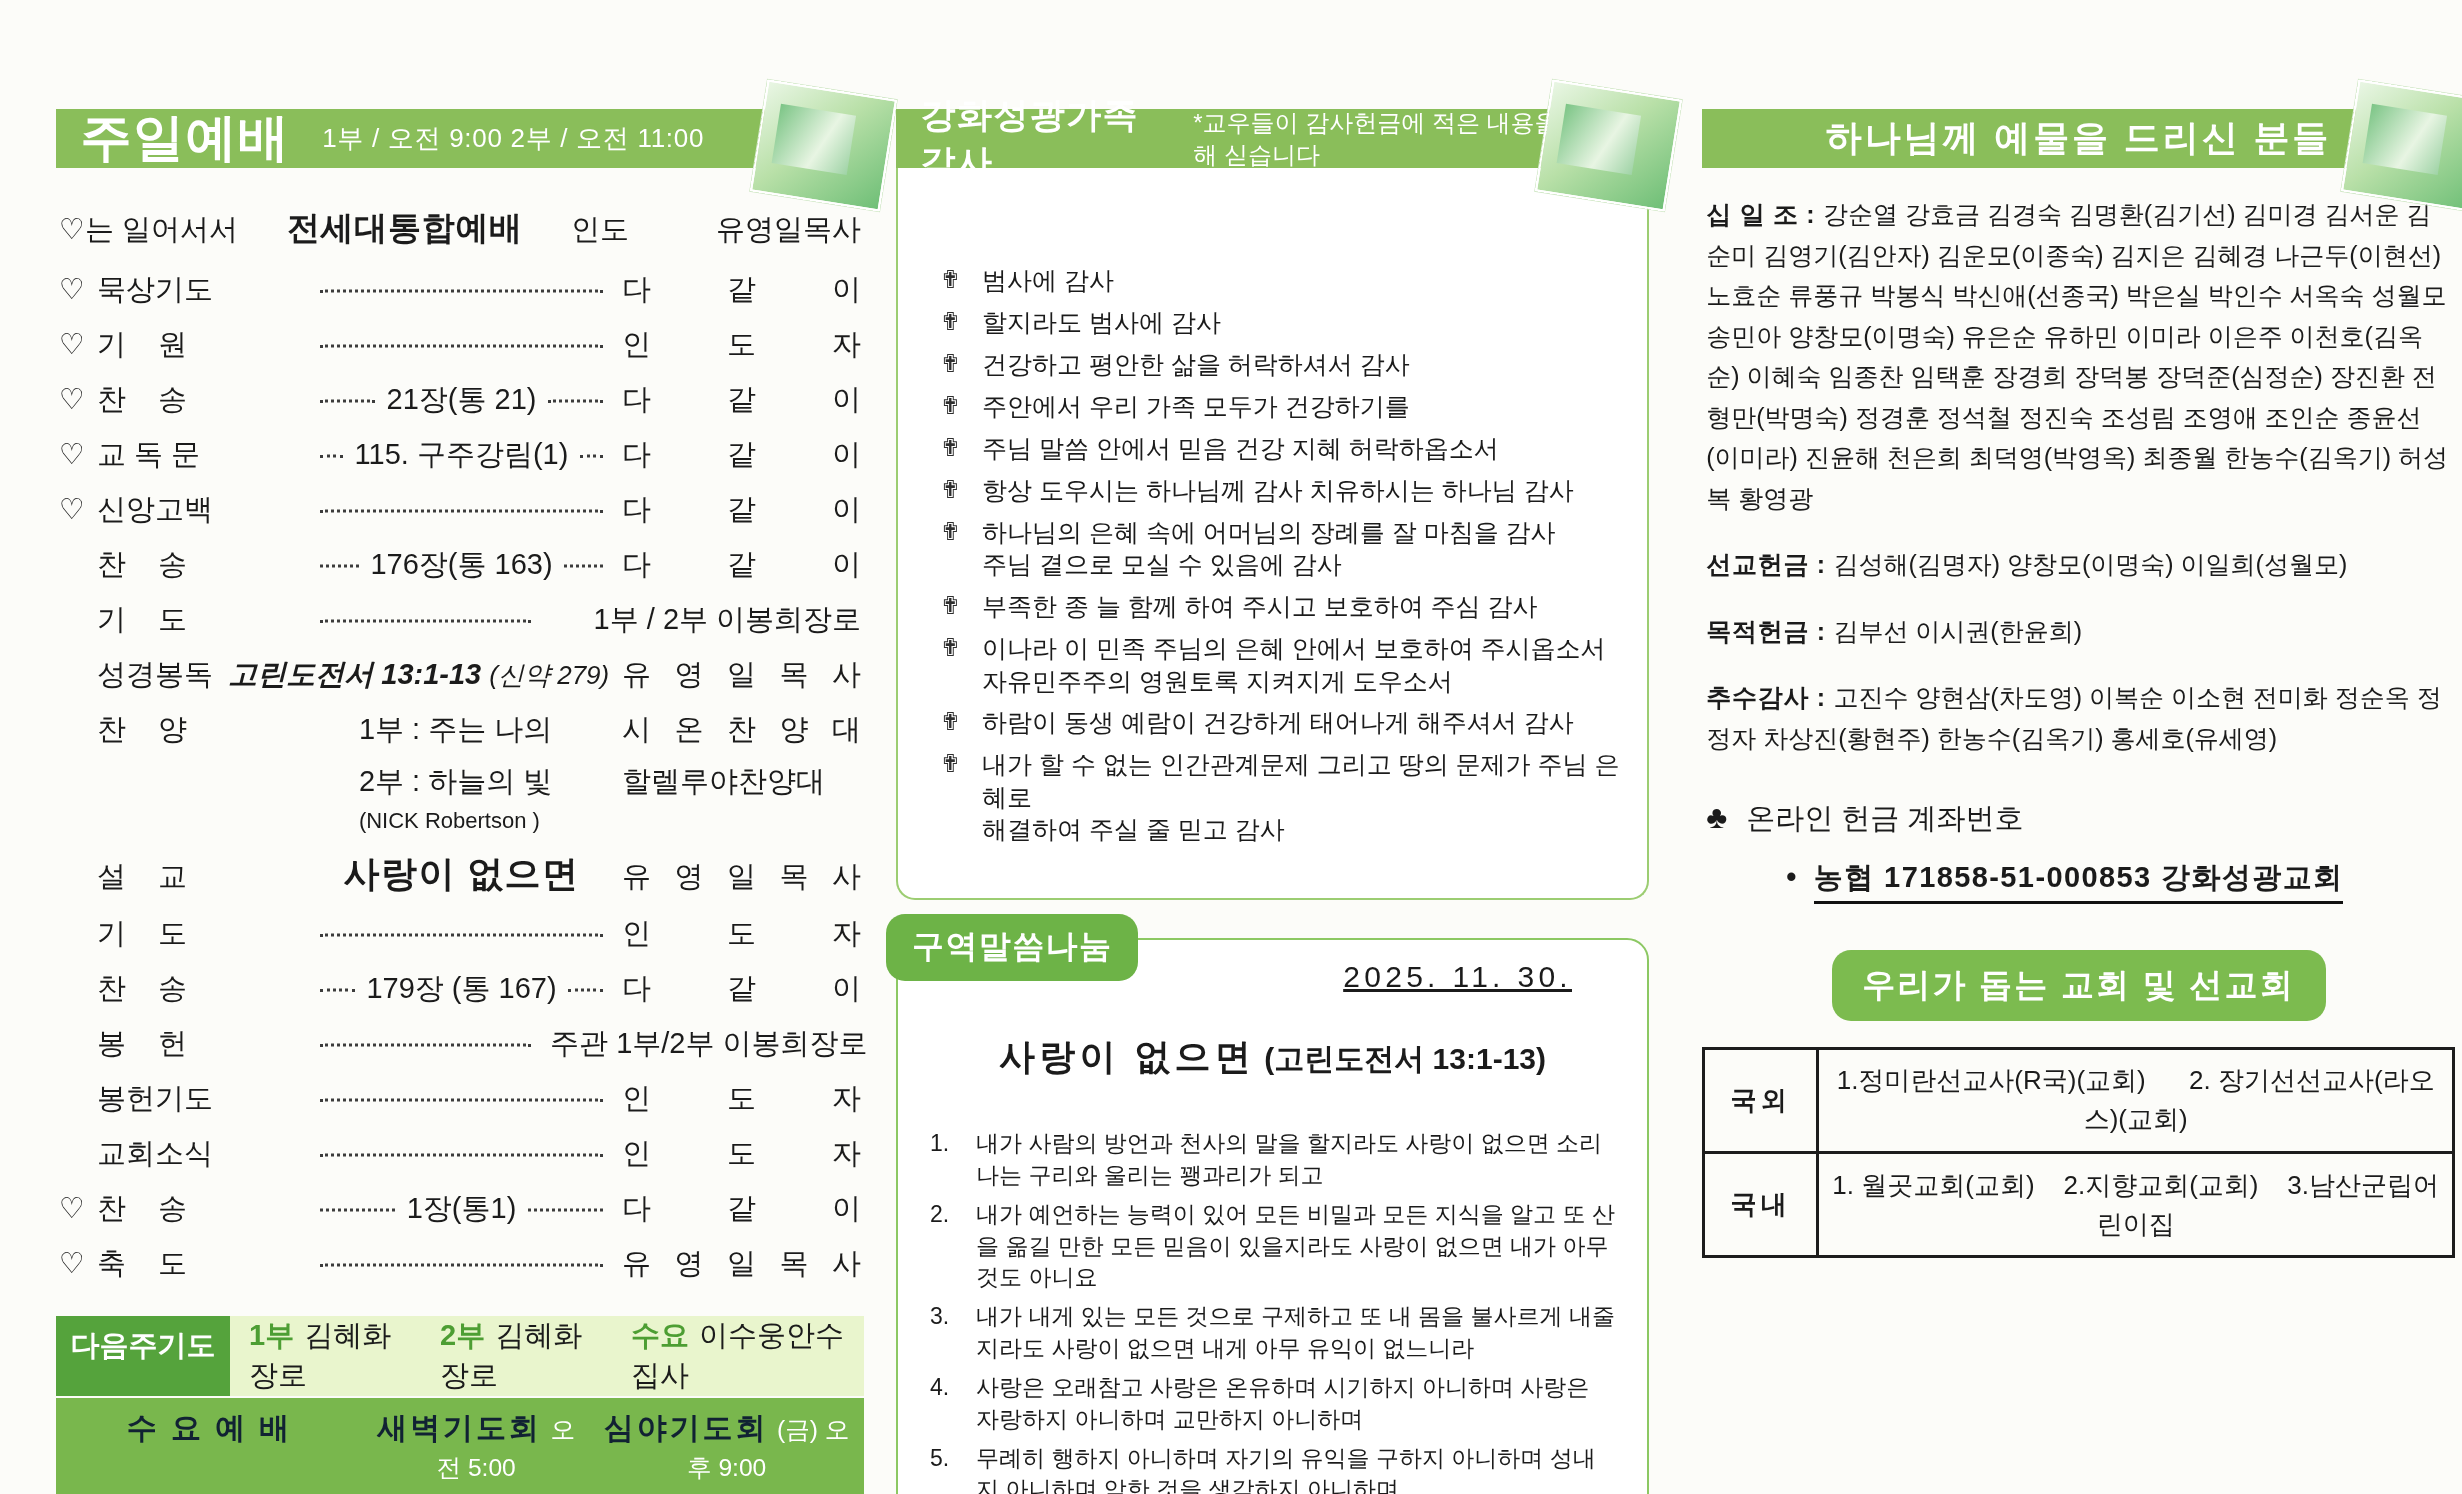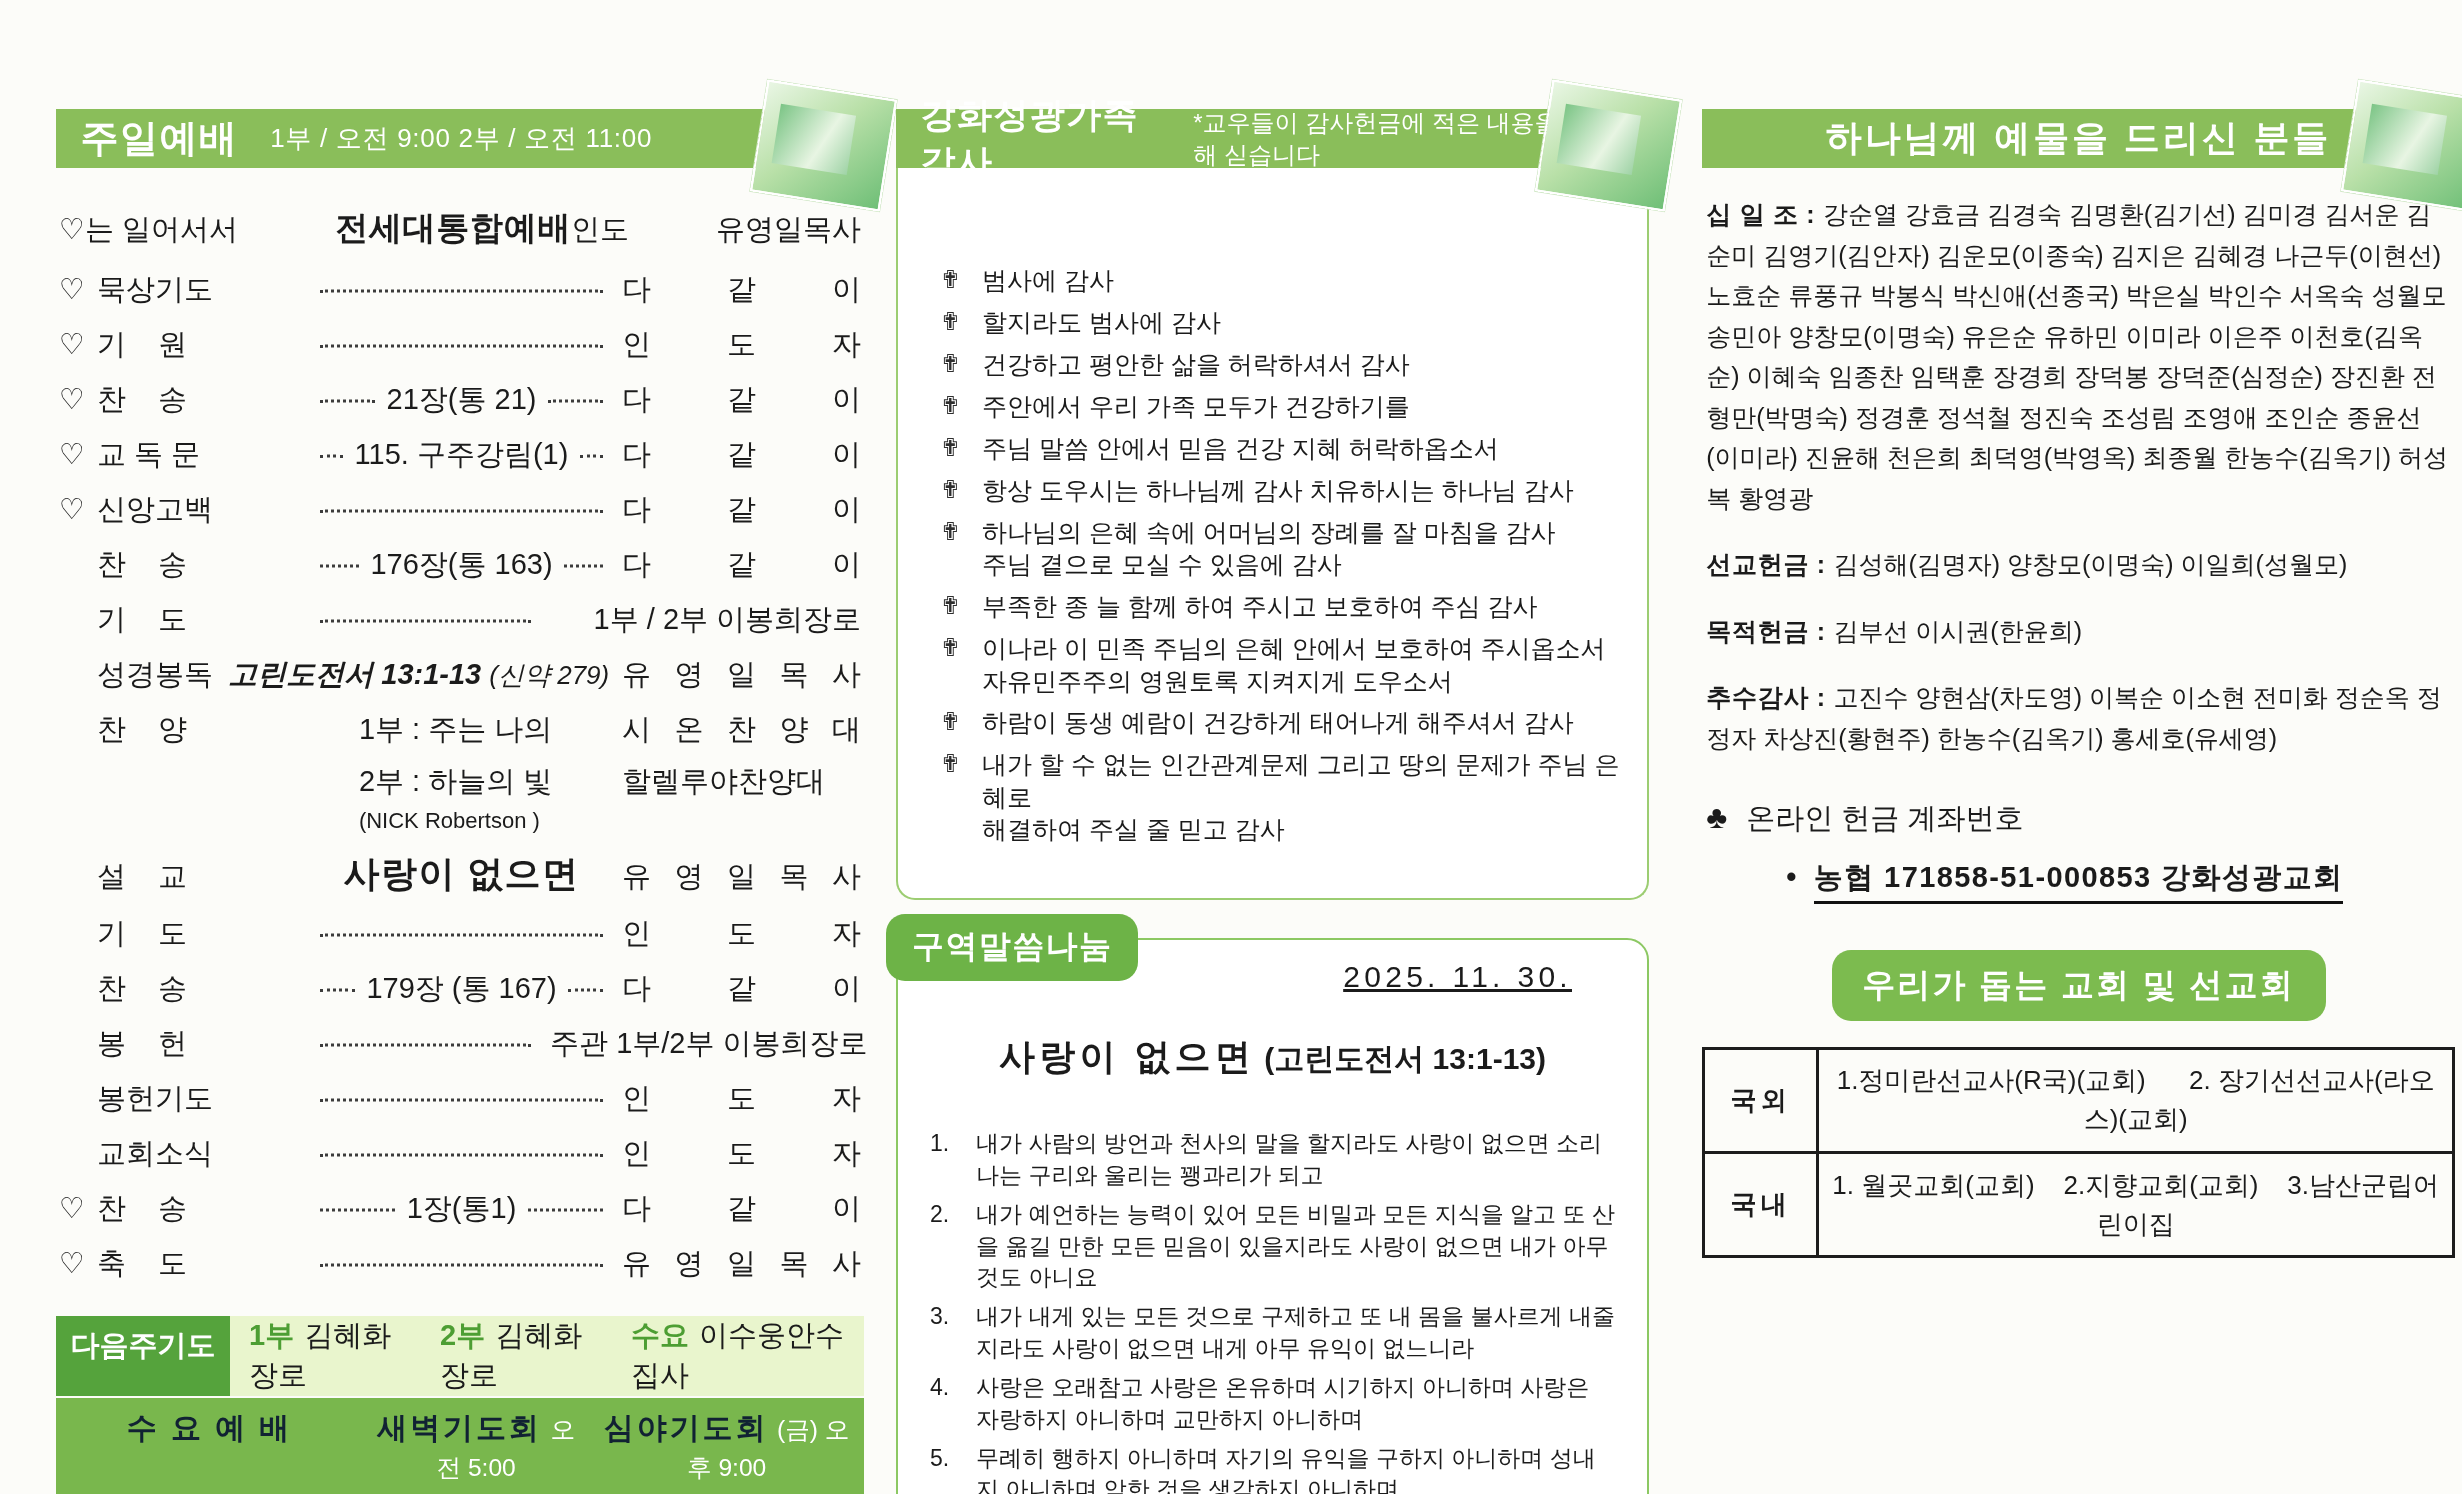--- a/index.html
+++ b/index.html
@@ -7,30 +7,30 @@
   .page{position:relative;width:2462px;height:1495px;background:#fcfcf9;overflow:hidden;}
 
   
   .col{position:absolute;top:109px;}
   .col-left{left:56px;width:808px;}
   .col-mid{left:896px;width:753px;}
   .col-right{left:1702px;width:753px;}
 
   
   .bar{position:relative;background:#8abe5a;height:59px;display:flex;align-items:center;padding:0 24.6px;box-sizing:border-box;}
-  .bar-title{color:#fff;font-weight:bold;font-size:38px;letter-spacing:1.4px;}
+  .bar-title{color:#fff;font-weight:bold;font-size:51px;letter-spacing:1.4px;}
   .bar-sub{color:#fff;font-size:26px;margin-left:32px;letter-spacing:0.7px;}
   .bar-center{width:100%;text-align:center;color:#fff;font-weight:bold;font-size:36px;letter-spacing:2.9px;}
   .photo{position:absolute;right:-24.6px;top:-20px;width:127px;height:109px;background:linear-gradient(135deg,#e9f6e4 0%,#b9e0a8 45%,#6fbf77 100%);transform:rotate(9deg);border:2.2px solid #fff;box-shadow:0 0 0 0.7px #cde6c2;}
   .photo:after{content:"";position:absolute;left:12%;top:18%;width:60%;height:55%;background:linear-gradient(115deg,#7cc586 0%,#e8f5e3 60%,#9fd3a6 100%);}
 
   
   .intro-row{display:flex;align-items:baseline;margin:38px 2.9px 19px 2.9px;font-size:29px;}
   .intro-left{width:228px;}
-  .intro-center{flex:1;text-align:right;font-weight:bold;font-size:33px;letter-spacing:0.7px;}
+  .intro-center{flex:1;text-align:left;font-weight:bold;font-size:33px;letter-spacing:0.7px;}
   .intro-right{width:290px;display:flex;justify-content:space-between;}
   .o-row{display:flex;align-items:baseline;margin:15px 2.9px;font-size:29px;}
   .o-label{width:214px;white-space:pre;}
   .o-mid{flex:1;display:flex;align-items:baseline;min-width:0;}
   .dots{flex:1;border-bottom:3.6px dotted #3c3c3c;transform:translateY(-6.5px);margin:0 8.7px;min-width:22px;}
   .o-center{white-space:nowrap;padding:0 2.9px;}
   .o-right{width:239px;text-align:justify;text-align-last:justify;margin-left:10px;white-space:pre-line;}
   .o-right.wide{width:311px;text-align:right;text-align-last:right;white-space:nowrap;}
   .scripture{font-weight:bold;}
   .scripture-note{font-weight:normal;font-size:26px;}

